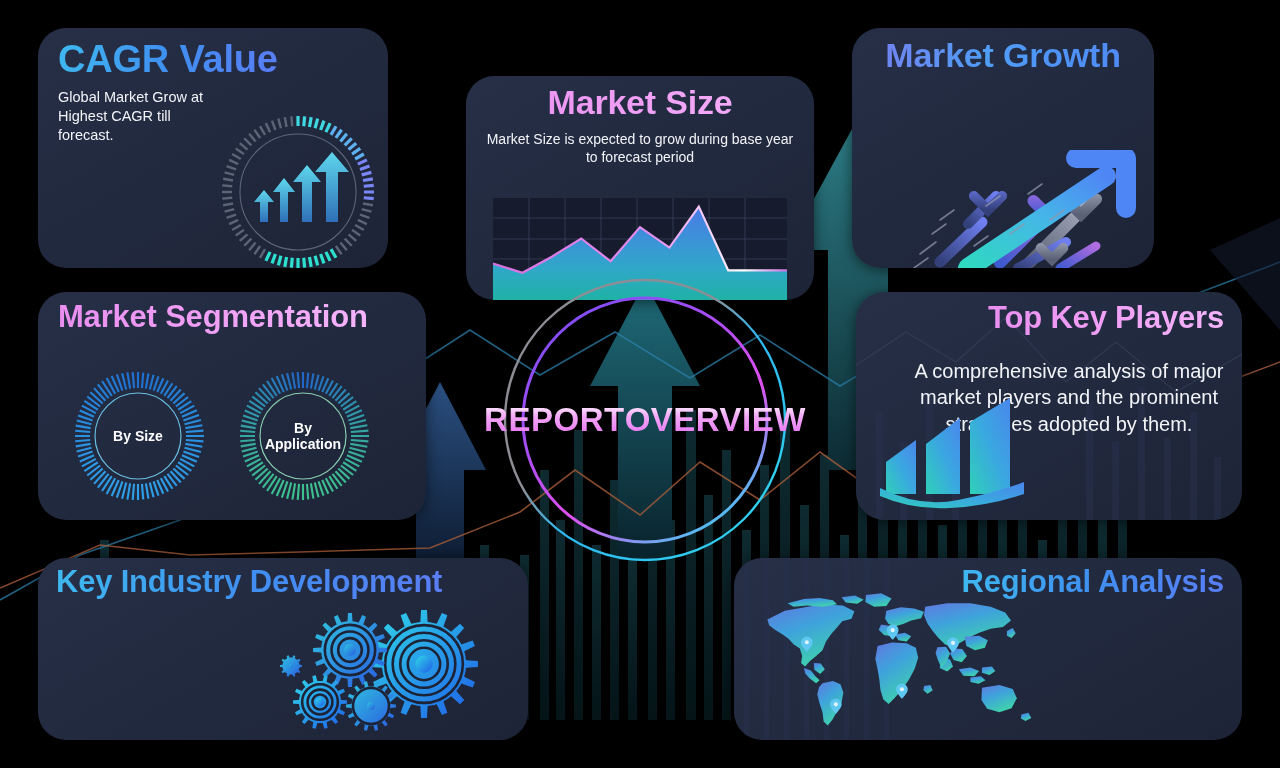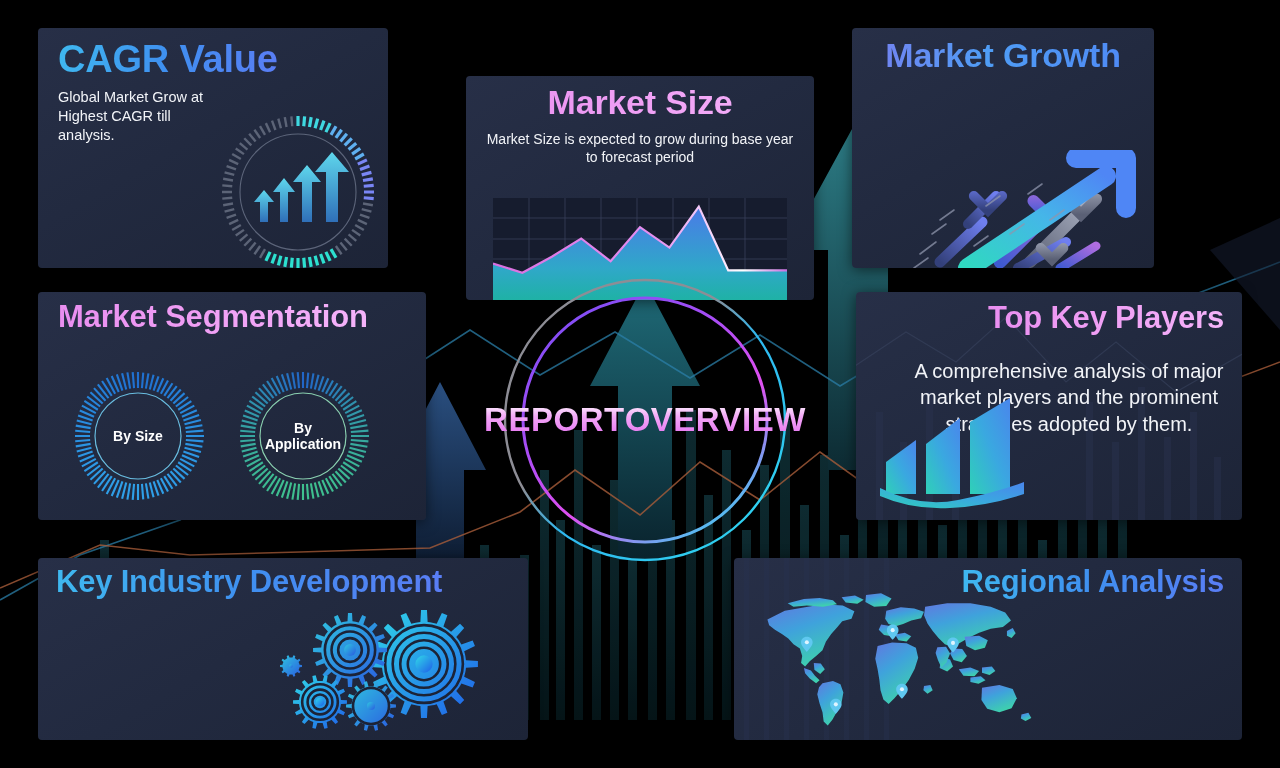--- a/index.html
+++ b/index.html
@@ -5,21 +5,21 @@
   * { margin:0; padding:0; box-sizing:border-box; }
   html,body { width:1280px; height:768px; background:#000; overflow:hidden; }
   body { font-family:"Liberation Sans", sans-serif; }
 
   #stage { position:relative; width:1280px; height:768px; background:#000000; }
 
   .bg-layer { position:absolute; inset:0; pointer-events:none; }
 
   .panel {
     position:absolute;
-    border-radius:4px;
+    border-radius:28px;
     background:linear-gradient(150deg,#272f47 0%,#222a40 45%,#1d2437 100%);
     overflow:hidden;
     box-shadow:0 2px 14px rgba(0,0,0,0.55);
   }
 
   .ttl {
     font-weight:bold;
     letter-spacing:-0.2px;
     line-height:1.05;
     white-space:nowrap;
@@ -171,21 +171,21 @@
     </g>
 
     <polyline points="0,600 80,555 180,520 255,470 330,418 405,372 470,330 540,375 615,332 690,378 760,335 840,386 920,338 1000,392 1080,344 1180,300 1280,262" fill="none" stroke="#2b7fa8" stroke-width="1.6" opacity="0.75"></polyline>
     <polyline points="0,588 100,545 190,555 300,552 430,548 520,512 575,470 640,515 700,462 760,500 820,452 880,495 940,440 1020,478 1100,430 1200,392 1280,362" fill="none" stroke="#a85c3a" stroke-width="1.6" opacity="0.8"></polyline>
 
     <path d="M1210 250 L1280 218 L1280 330 Z" fill="#141b2d" opacity="0.6"></path>
   </svg>
 
   <div class="panel" id="p-cagr">
     <div class="ttl ttl-blue">CAGR Value</div>
-    <div class="desc body-txt">Global Market Grow at Highest CAGR till analysis.</div>
+    <div class="desc body-txt">Global Market Grow at Highest CAGR till forecast.</div>
     <svg style="position:absolute;left:178px;top:82px;" width="164" height="164" viewBox="0 0 164 164">
       <defs>
         <linearGradient id="gCagrArrow" x1="0" y1="1" x2="0" y2="0">
           <stop offset="0%" stop-color="#2f6fb8"></stop>
           <stop offset="100%" stop-color="#5ed6ec"></stop>
         </linearGradient>
       </defs>
       <g id="cagr-ticks">
           <line x1="82.00" y1="16.00" x2="82.00" y2="6.00" stroke="#3fd8e0" stroke-width="3.2"></line>
           <line x1="87.75" y1="16.25" x2="88.62" y2="6.29" stroke="#3fd8e0" stroke-width="3.2"></line>

